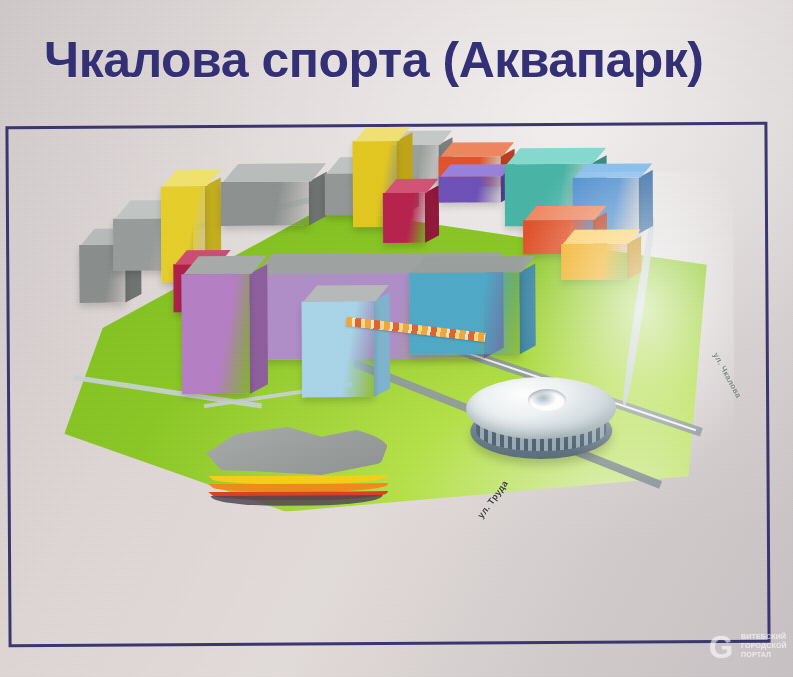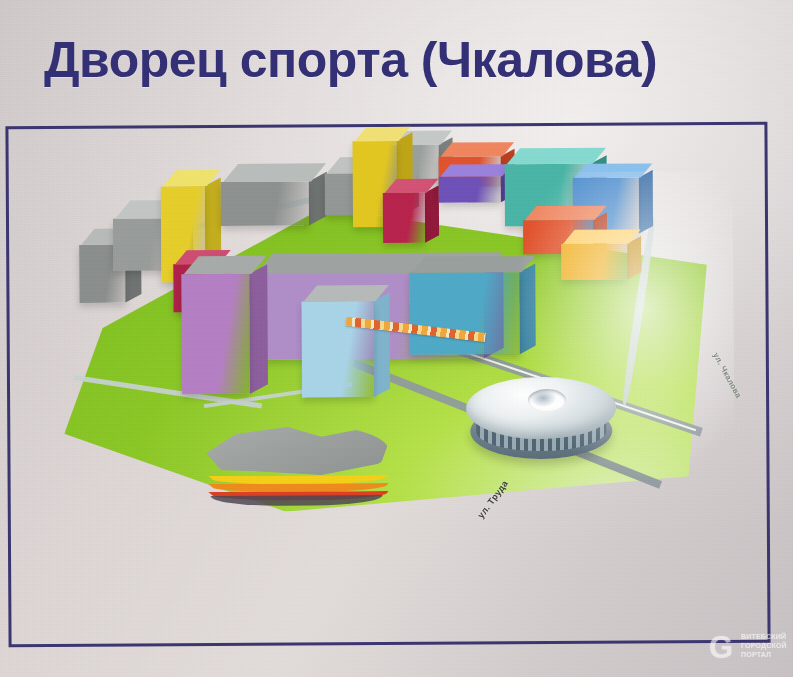--- a/index.html
+++ b/index.html
@@ -160,21 +160,21 @@
     color:#ffffff;font-size:7px;line-height:9px;font-weight:700;letter-spacing:.2px;
     text-shadow:0 0 1px rgba(255,255,255,.4);
   }
   .wm-line{display:block;}
 </style>
 </head>
 <body>
 
 <div id="poster">
 
-  <div id="title">Дворец спорта (Чкалова)</div>
+  <div id="title">Чкалова спорта (Аквапарк)</div>
 
   <div id="frame">
     <div id="frame-inner">
 
       <div id="render">
         <div class="render-bg"></div>
         <div class="site"></div>
 
         <div class="road" style="left:250px;top:170px;width:420px;height:9px;transform:rotate(19deg);transform-origin:left center;"></div>
         <div class="road-line" style="left:252px;top:174px;width:412px;transform:rotate(19deg);transform-origin:left center;"></div>

